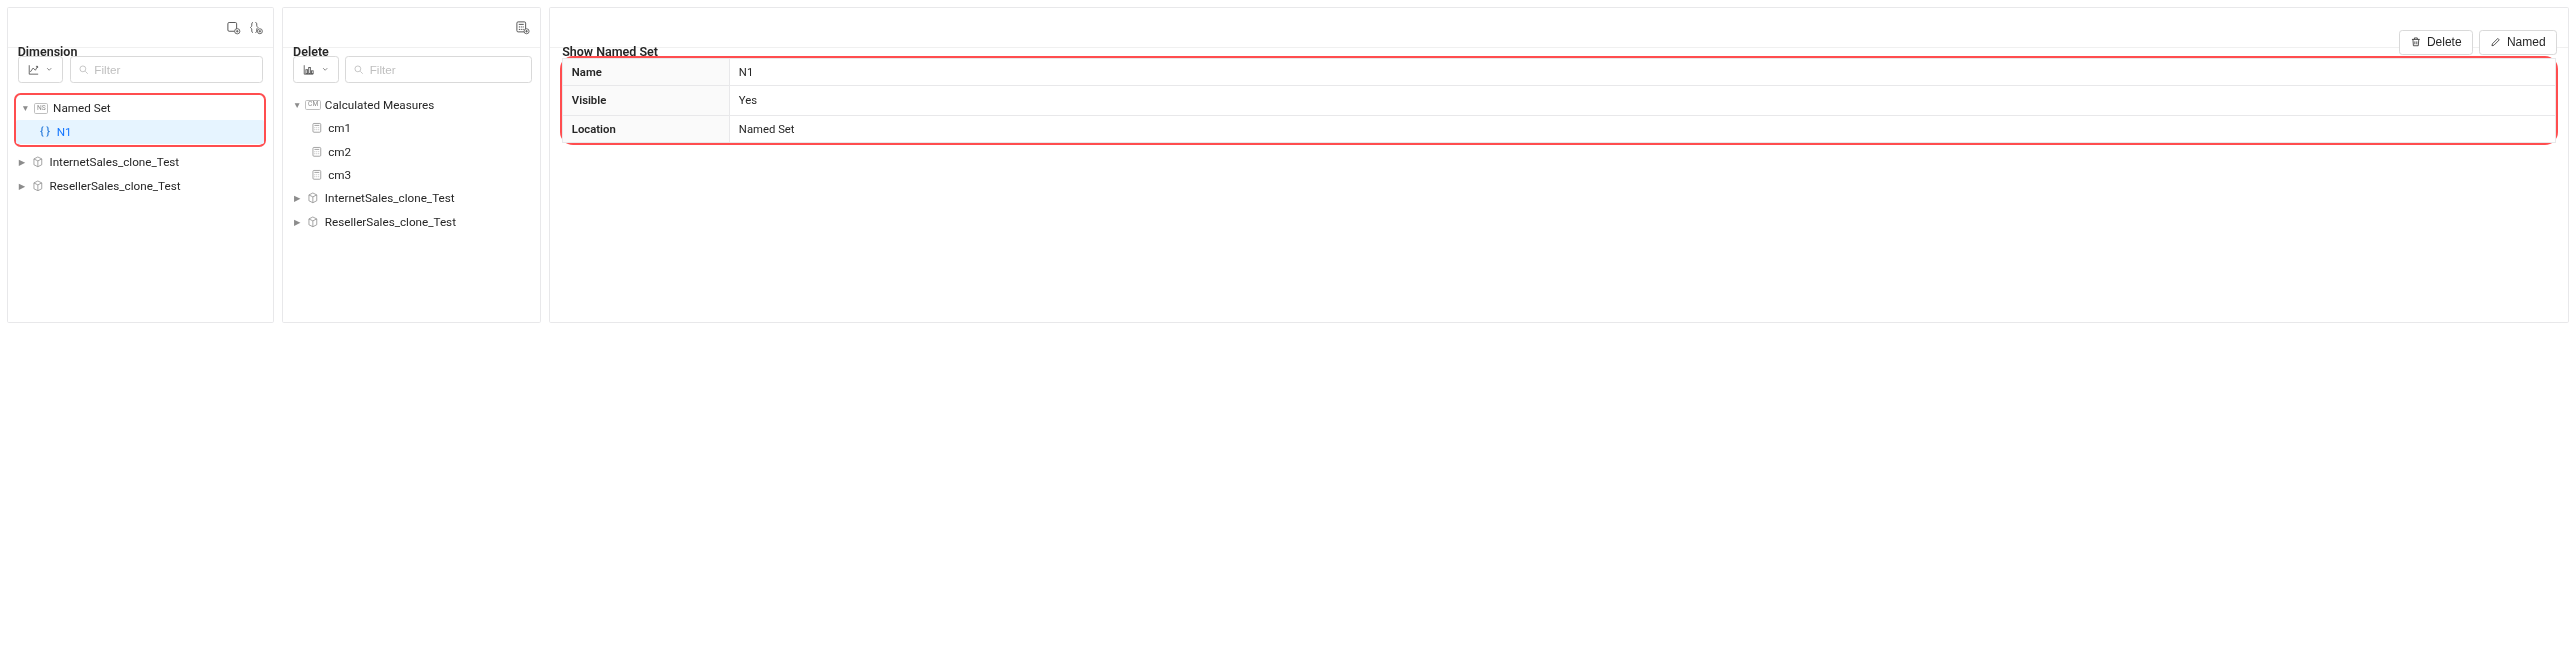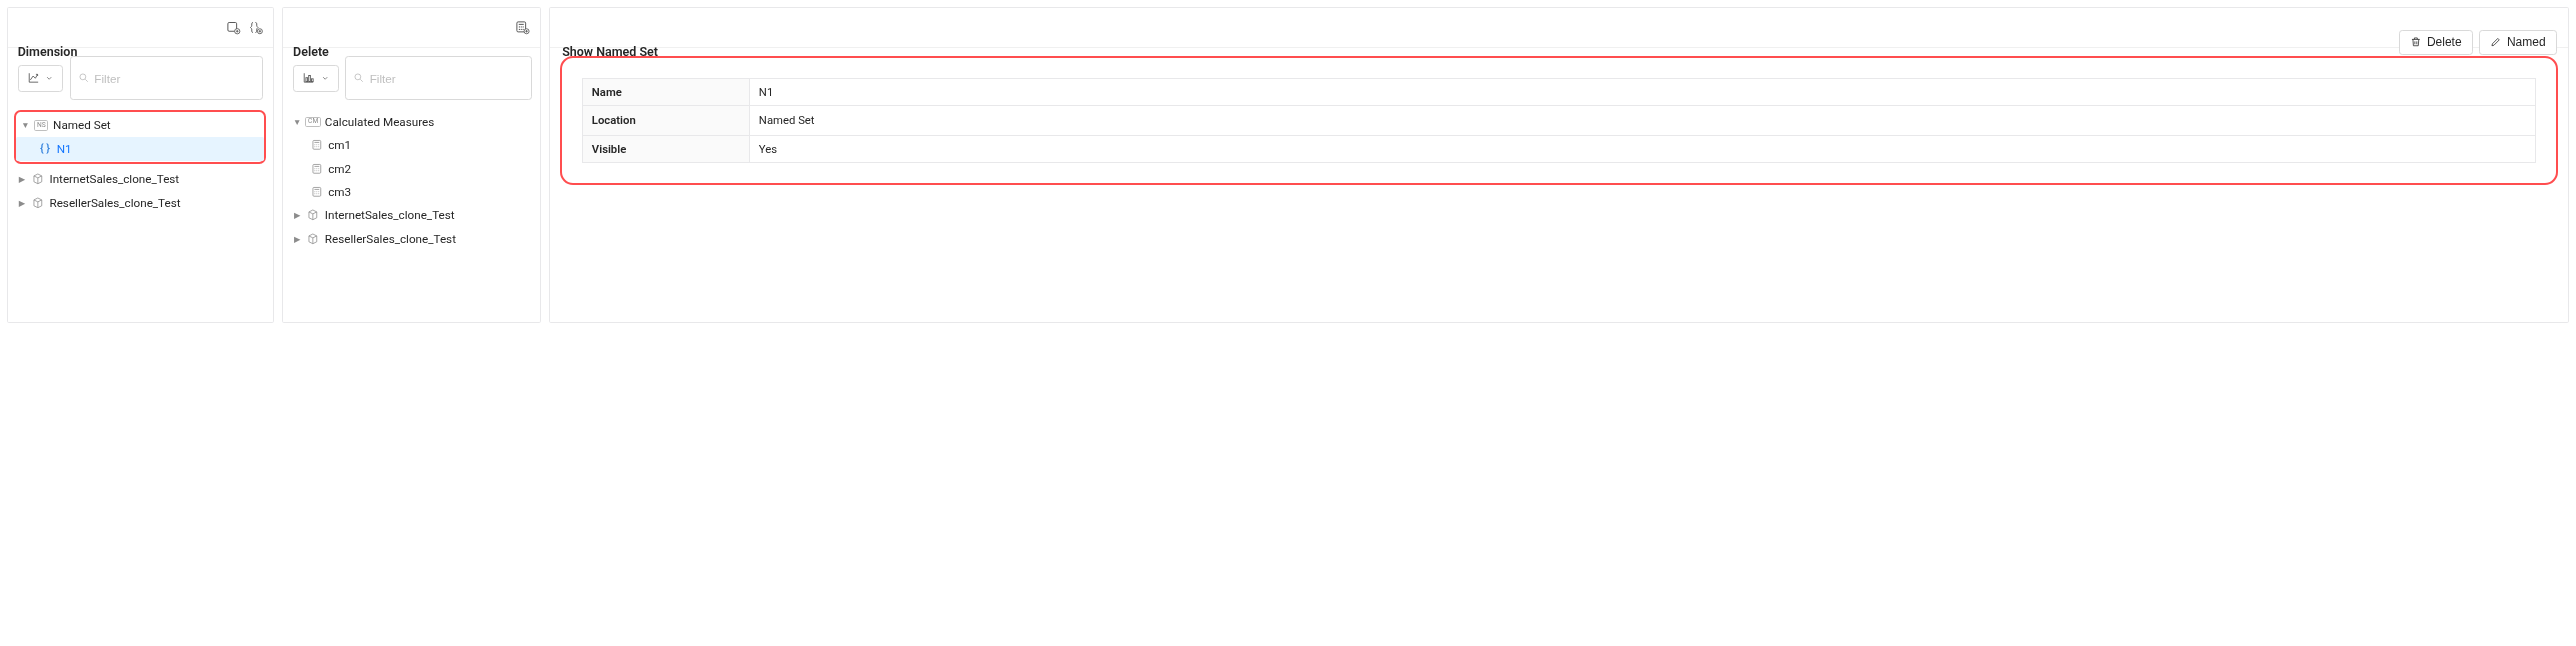--- a/index.html
+++ b/index.html
@@ -56,21 +56,21 @@
     padding: 0 8.4px;
     border: 0.8px solid #d9d9d9;
     border-radius: 3.3px;
     background: #fff;
     color: #595959;
   }
   .filter-input-wrap {
     flex: 1;
     display: flex;
     align-items: center;
-    height: 44px;
+    height: 27px;
     border: 0.8px solid #d9d9d9;
     border-radius: 3.3px;
     padding: 0 6.7px;
     color: #bfbfbf;
     gap: 5px;
   }
   .filter-input {
     border: none;
     outline: none;
     font-size: 11.7px;
@@ -140,21 +140,21 @@
     color: #262626;
     font-size: 12px;
     margin-top: 30px;
   }
   .detail-wrap {
     padding: 8.4px 10px;
   }
   .detail-highlight {
     border: 2.5px solid #ff4d4f;
     border-radius: 13px;
-    padding: 20px;
+    padding: 0;
   }
   table.detail {
     width: 100%;
     border-collapse: collapse;
     font-size: 11.3px;
   }
   table.detail td {
     border: 0.8px solid #e8e8ea;
     padding: 6.7px 8.4px;
     vertical-align: middle;
@@ -404,27 +404,27 @@
 
     <div class="detail-wrap">
       <div class="detail-highlight">
         <table class="detail">
           <tbody>
               <tr>
             <td class="key">Name</td>
             <td class="val">N1</td>
           </tr>
           <tr>
+            <td class="key">Visible</td>
+            <td class="val">Yes</td>
+          </tr>
+          <tr>
             <td class="key">Location</td>
             <td class="val">Named Set</td>
           </tr>
-          <tr>
-            <td class="key">Visible</td>
-            <td class="val">Yes</td>
-          </tr>
         </tbody>
           </table>
       </div>
     </div>
   </div>
 
 </div>
 
 
 </body></html>

